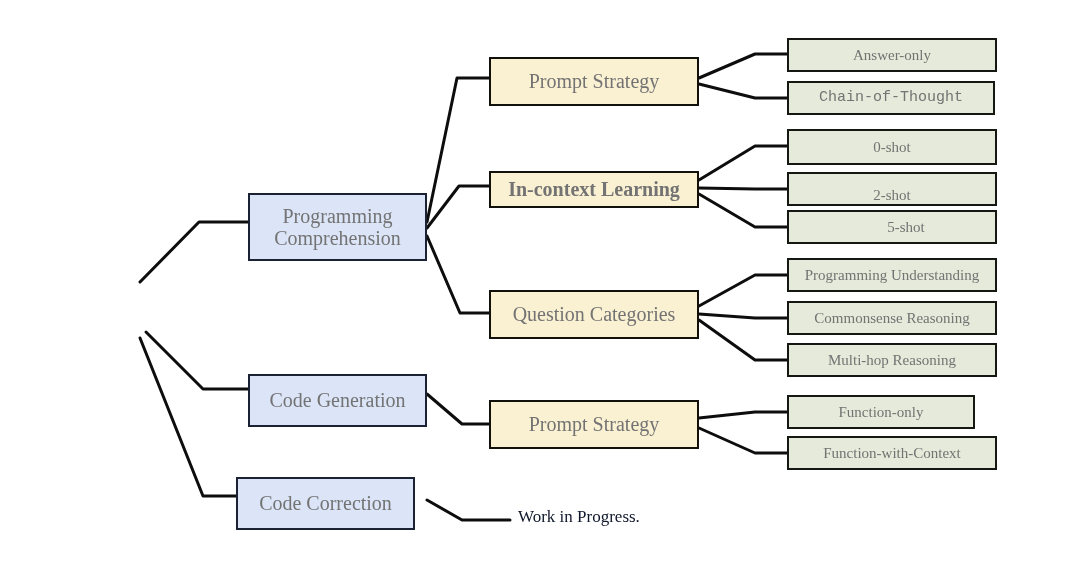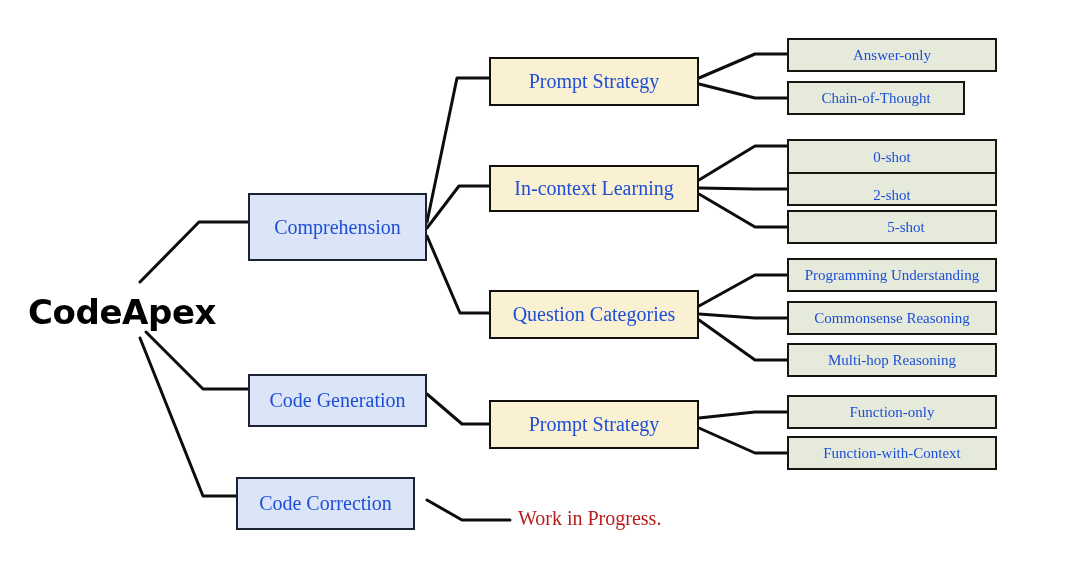--- a/index.html
+++ b/index.html
@@ -23,21 +23,21 @@
     pointer-events: none;
   }
   .node {
     position: absolute;
     box-sizing: border-box;
     display: flex;
     align-items: center;
     justify-content: center;
     text-align: center;
     line-height: 1.12;
-    color: #1d4ed8;
+    color: #737373;
     z-index: 2;
   }
   .node-blue {
     background: #dbe5f7;
     border: 2.5px solid #1b2233;
     font-size: 20px;
   }
   .node-orange {
     background: #faf0d2;
     border: 2.5px solid #12100a;
@@ -53,22 +53,22 @@
     font-family: "DejaVu Sans", "Liberation Sans", sans-serif;
     font-weight: bold;
     font-size: 34px;
     letter-spacing: -0.4px;
     color: #000000;
     white-space: nowrap;
     z-index: 2;
   }
   .plain-label {
     position: absolute;
-    font-size: 20px;
-    color: #b91c1c;
+    font-size: 17px;
+    color: #0f172a;
     white-space: nowrap;
     z-index: 2;
   }
 </style>
 </head>
 <body>
 
 <div id="canvas">
 
   <svg id="edges" viewBox="0 0 1080 581" width="1080" height="581" xmlns="http://www.w3.org/2000/svg">
@@ -85,77 +85,75 @@
       <path d="M 699 194 L 755 227 L 787 227" fill="none" stroke="#0d0d0d" stroke-width="3" stroke-linecap="round" stroke-linejoin="round"></path>
       <path d="M 699 306 L 755 275 L 787 275" fill="none" stroke="#0d0d0d" stroke-width="3" stroke-linecap="round" stroke-linejoin="round"></path>
       <path d="M 699 314 L 755 318 L 787 318" fill="none" stroke="#0d0d0d" stroke-width="3" stroke-linecap="round" stroke-linejoin="round"></path>
       <path d="M 699 320 L 755 360 L 787 360" fill="none" stroke="#0d0d0d" stroke-width="3" stroke-linecap="round" stroke-linejoin="round"></path>
       <path d="M 427 394 L 462 424 L 489 424" fill="none" stroke="#0d0d0d" stroke-width="3" stroke-linecap="round" stroke-linejoin="round"></path>
       <path d="M 699 418 L 755 412 L 787 412" fill="none" stroke="#0d0d0d" stroke-width="3" stroke-linecap="round" stroke-linejoin="round"></path>
       <path d="M 699 428 L 755 453 L 787 453" fill="none" stroke="#0d0d0d" stroke-width="3" stroke-linecap="round" stroke-linejoin="round"></path>
       <path d="M 427 500 L 462 520 L 510 520" fill="none" stroke="#0d0d0d" stroke-width="3" stroke-linecap="round" stroke-linejoin="round"></path>
     </svg>
 
-  <div class="root-label" style="left: 28px; top: 292px;">
-    <span>CodeApex</span>
-  </div>
 
   <div id="level1-layer">
       <div class="node node-blue" style="left: 248px; top: 193px; width: 179px; height: 68px;">
         <span>
+          <div>Programming</div>
           <div>Comprehension</div>
         </span>
       </div>
       <div class="node node-blue" style="left: 248px; top: 374px; width: 179px; height: 53px;">
         <span>Code Generation</span>
       </div>
       <div class="node node-blue" style="left: 236px; top: 477px; width: 179px; height: 53px;">
         <span>Code Correction</span>
       </div>
     </div>
   <div id="level2-layer">
       <div class="node node-orange" style="left: 489px; top: 57px; width: 210px; height: 49px;">
         <span>Prompt Strategy</span>
       </div>
-      <div class="node node-orange" style="left: 489px; top: 165px; width: 210px; height: 47px;">
+      <div class="node node-orange" style="left: 489px; top: 171px; width: 210px; height: 37px; font-weight: bold;">
         <span>In-context Learning</span>
       </div>
       <div class="node node-orange" style="left: 489px; top: 290px; width: 210px; height: 49px;">
         <span>Question Categories</span>
       </div>
       <div class="node node-orange" style="left: 489px; top: 400px; width: 210px; height: 49px;">
         <span>Prompt Strategy</span>
       </div>
     </div>
   <div id="level3-layer">
       <div class="node node-green" style="left: 787px; top: 38px; width: 210px; height: 34px;">
         <span>Answer-only</span>
       </div>
-      <div class="node node-green" style="left: 787px; top: 81px; width: 178px; height: 34px;">
+      <div class="node node-green" style="left: 787px; top: 81px; width: 208px; height: 34px; font-family: Liberation Mono, monospace;">
         <span>Chain-of-Thought</span>
       </div>
-      <div class="node node-green" style="left: 787px; top: 139px; width: 210px; height: 36px;">
+      <div class="node node-green" style="left: 787px; top: 129px; width: 210px; height: 36px;">
         <span>0-shot</span>
       </div>
       <div class="node node-green" style="left: 787px; top: 172px; width: 210px; height: 34px; align-items: flex-end;">
         <span>2-shot</span>
       </div>
       <div class="node node-green" style="left: 787px; top: 210px; width: 210px; height: 34px; padding-left: 28px;">
         <span>5-shot</span>
       </div>
       <div class="node node-green" style="left: 787px; top: 258px; width: 210px; height: 34px;">
         <span>Programming Understanding</span>
       </div>
       <div class="node node-green" style="left: 787px; top: 301px; width: 210px; height: 34px;">
         <span>Commonsense Reasoning</span>
       </div>
       <div class="node node-green" style="left: 787px; top: 343px; width: 210px; height: 34px; text-align: center;">
         <span>Multi-hop Reasoning</span>
       </div>
-      <div class="node node-green" style="left: 787px; top: 395px; width: 210px; height: 34px;">
+      <div class="node node-green" style="left: 787px; top: 395px; width: 188px; height: 34px;">
         <span>Function-only</span>
       </div>
       <div class="node node-green" style="left: 787px; top: 436px; width: 210px; height: 34px;">
         <span>Function-with-Context</span>
       </div>
     </div>
   <div id="notes-layer">
       <div class="plain-label" style="left: 518px; top: 507px;">Work in Progress.</div>
     </div>
 

